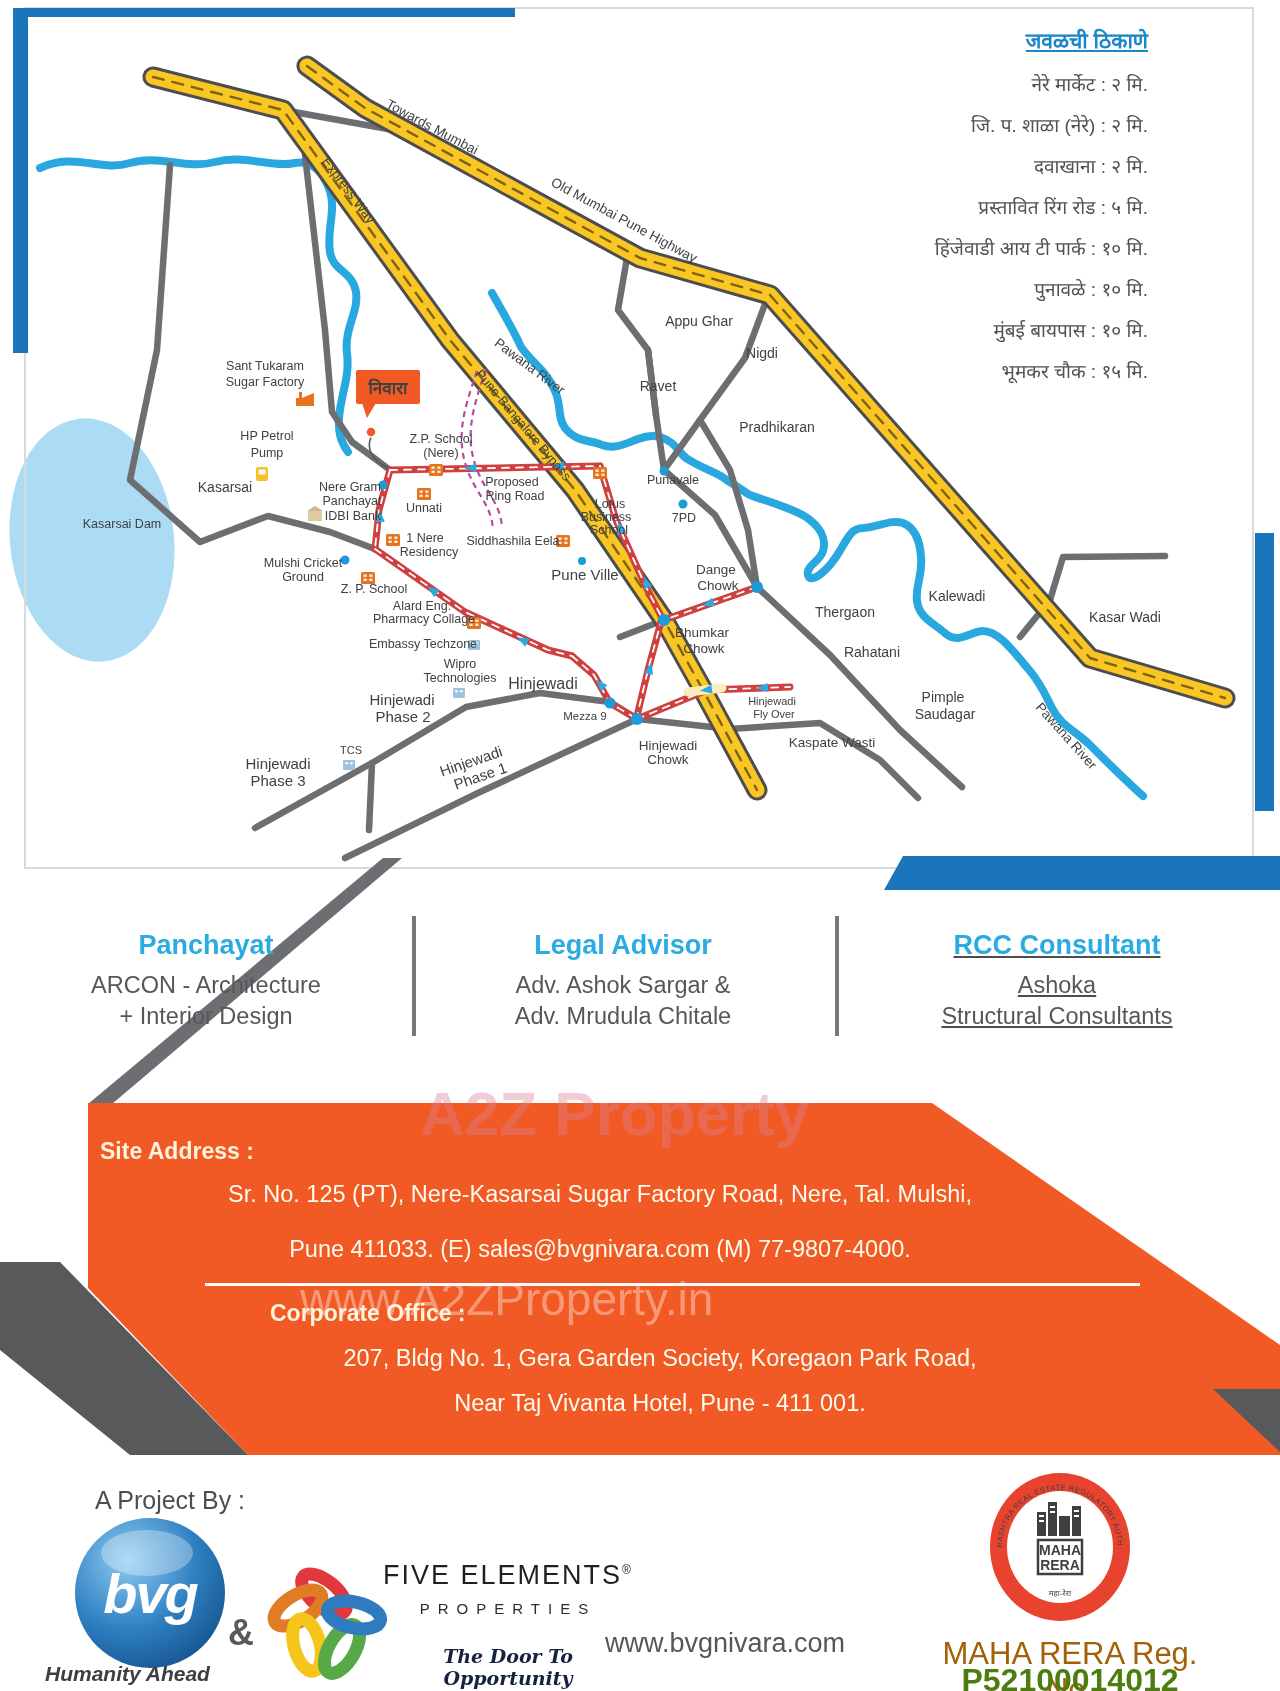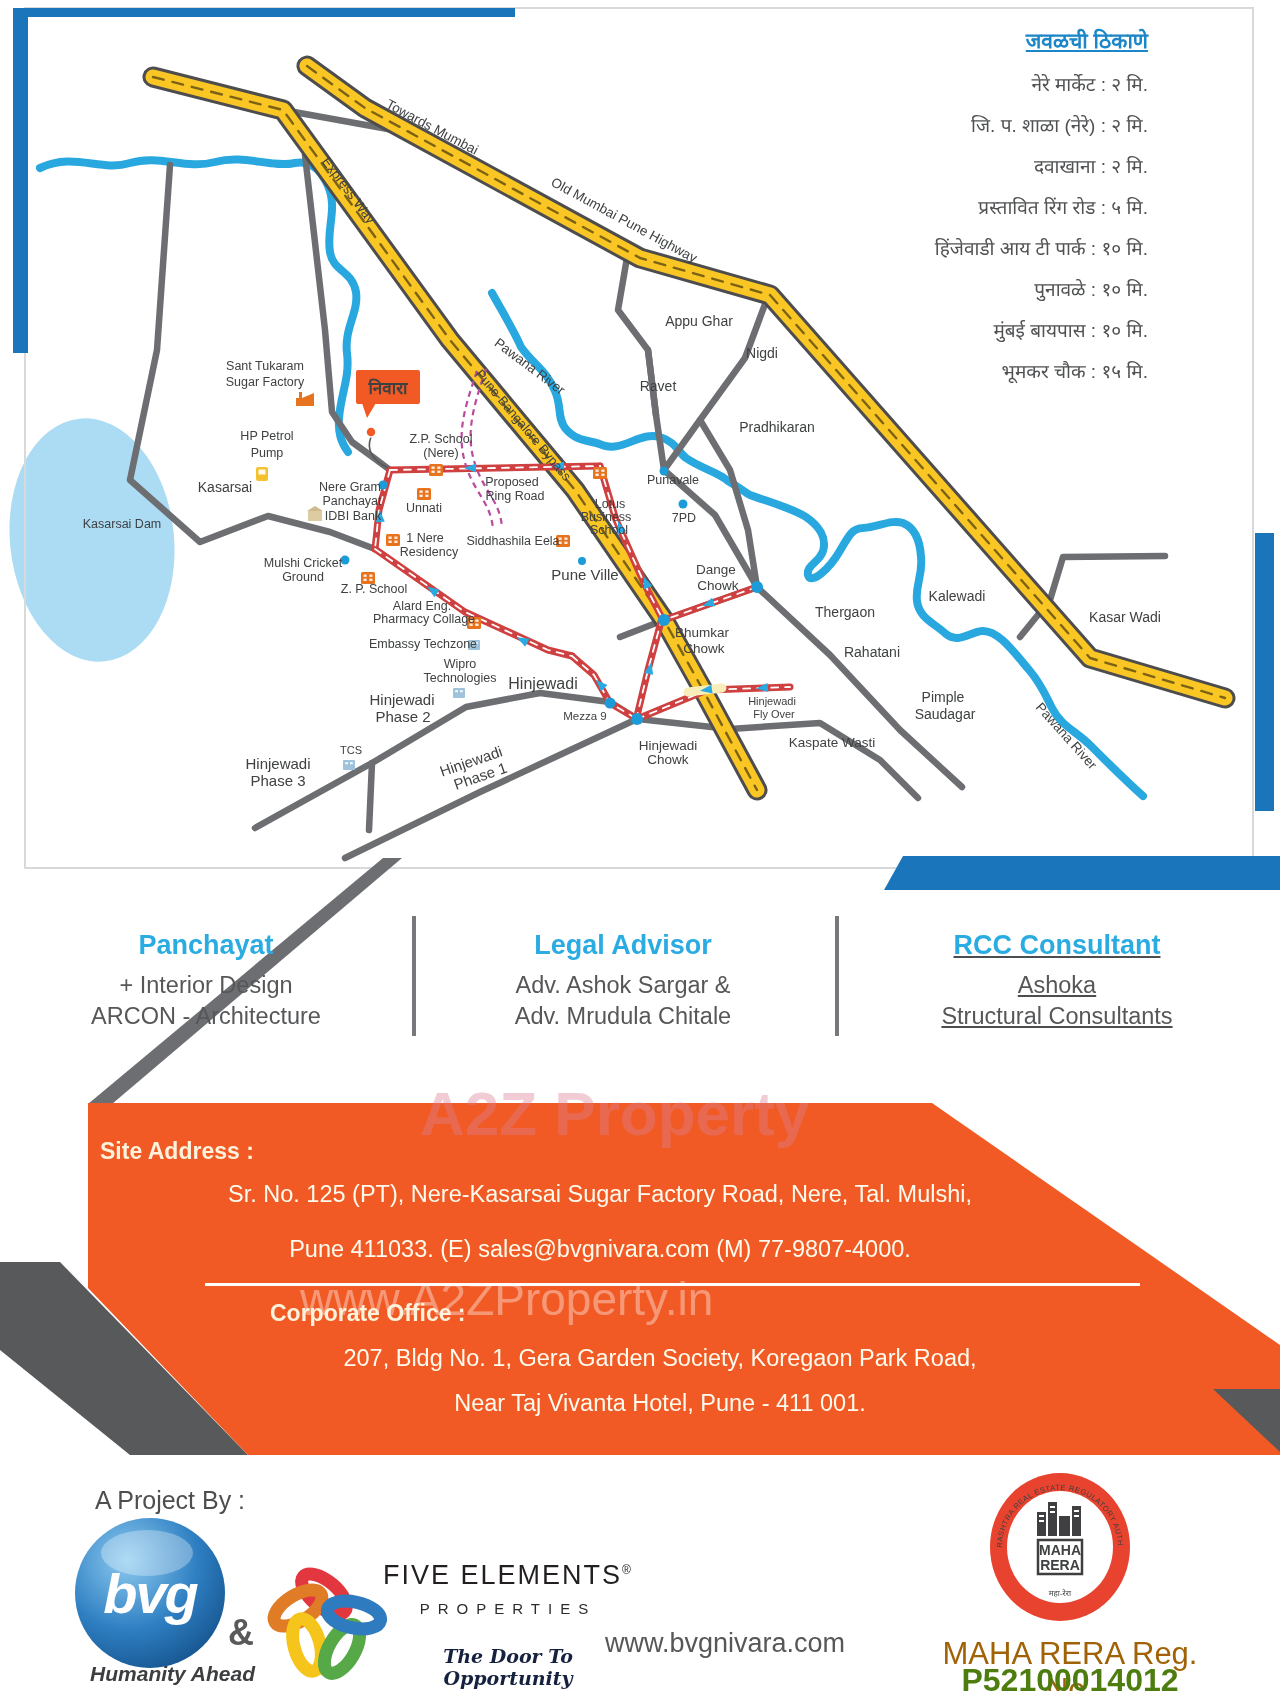--- a/index.html
+++ b/index.html
@@ -31,21 +31,21 @@
        color:rgba(255,255,255,0.38);white-space:nowrap;}
 
   
   .project-by{position:absolute;left:95px;top:1486px;font-size:25px;font-weight:400;color:#4d4e50;}
   .bvg{position:absolute;left:75px;top:1518px;width:150px;height:150px;border-radius:50%;
        background:radial-gradient(circle at 35% 28%, #8ecbf0 0%, #2e7fc2 48%, #0a3e74 100%);
        display:flex;align-items:center;justify-content:center;}
   .bvg:before{content:"";position:absolute;left:26px;top:12px;width:92px;height:46px;border-radius:50%;
        background:rgba(255,255,255,0.30);}
   .bvg span{font-size:56px;font-weight:bold;font-style:italic;color:#ffffff;letter-spacing:-2px;}
-  .bvg-tag{position:absolute;left:45px;top:1662px;width:210px;text-align:right;
+  .bvg-tag{position:absolute;left:45px;top:1662px;width:210px;text-align:left;
        font-size:21px;font-weight:bold;font-style:italic;color:#3d3e40;}
   .amp{position:absolute;left:228px;top:1612px;font-size:36px;font-weight:bold;color:#58595b;}
   .fe-name{position:absolute;left:383px;top:1560px;width:250px;text-align:center;
        font-size:27px;letter-spacing:2px;color:#231f20;white-space:nowrap;}
   .fe-name sup{font-size:12px;}
   .fe-sub{position:absolute;left:383px;top:1600px;width:250px;text-align:center;
        font-size:15px;letter-spacing:8px;color:#2b2b2b;}
   .fe-tag{position:absolute;left:378px;top:1645px;width:260px;text-align:center;
        font-family:"DejaVu Serif",serif;font-style:italic;font-weight:bold;
        font-size:19px;color:#16213f;}
@@ -300,22 +300,22 @@
   <svg class="abs" style="left:0;top:0" width="1280" height="1691" viewBox="0 0 1280 1691">
     <polygon points="903,856 1280,856 1280,890 884,890" fill="#1b75bb"></polygon>
     <polygon points="383,858 402,858 112,1104 88,1104" fill="#6d6e71"></polygon>
     <polygon points="60,1262 248,1455 130,1455 0,1350 0,1262" fill="#58595b"></polygon>
     <polygon points="88,1103 932,1103 1280,1345 1280,1455 248,1455 88,1288" fill="#f15a24"></polygon>
     <polygon points="1213,1389 1280,1389 1280,1452" fill="#58595b"></polygon>
   </svg>
 
   <div class="col" style="left:26px;width:360px;">
     <div class="col-title">Panchayat</div>
+    <div class="col-line">ARCON - Architecture</div>
     <div class="col-line">+ Interior Design</div>
-    <div class="col-line">ARCON - Architecture</div>
   </div>
   <div class="vdiv" style="left:412px;"></div>
   <div class="col" style="left:443px;width:360px;">
     <div class="col-title">Legal Advisor</div>
     <div class="col-line">Adv. Ashok Sargar &amp;</div>
     <div class="col-line">Adv. Mrudula Chitale</div>
   </div>
   <div class="vdiv" style="left:835px;"></div>
   <div class="col" style="left:877px;width:360px;text-decoration:underline;">
     <div class="col-title">RCC Consultant</div>

